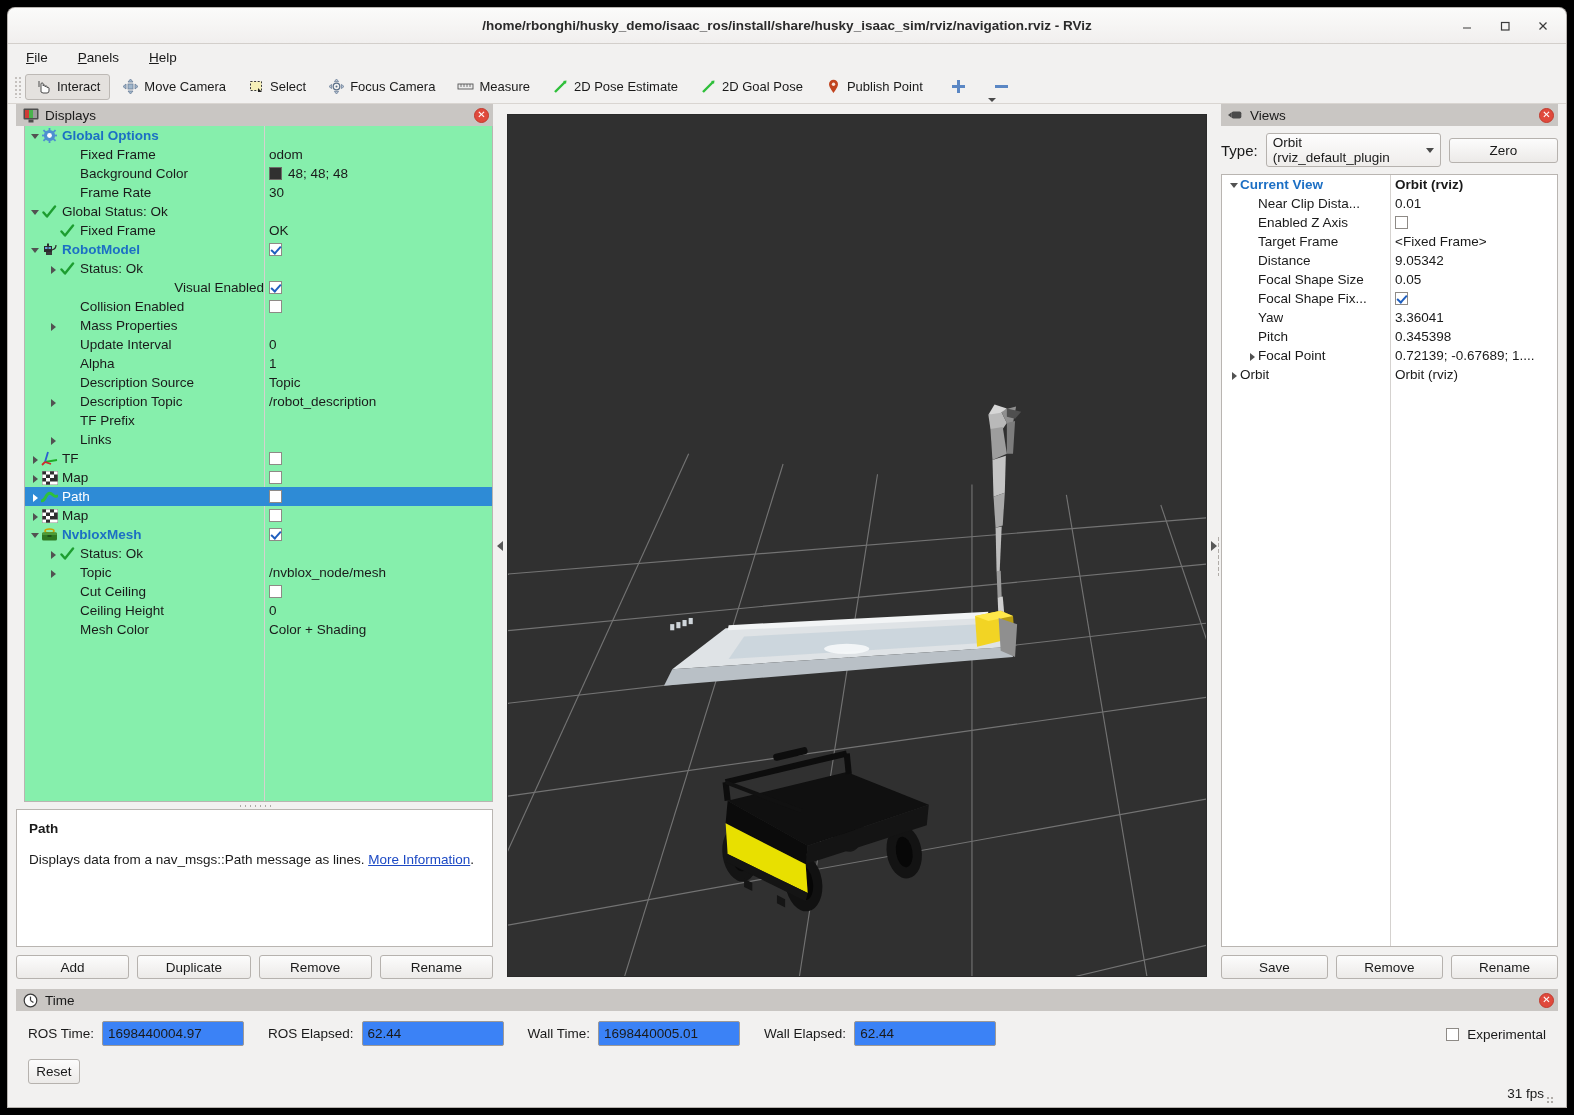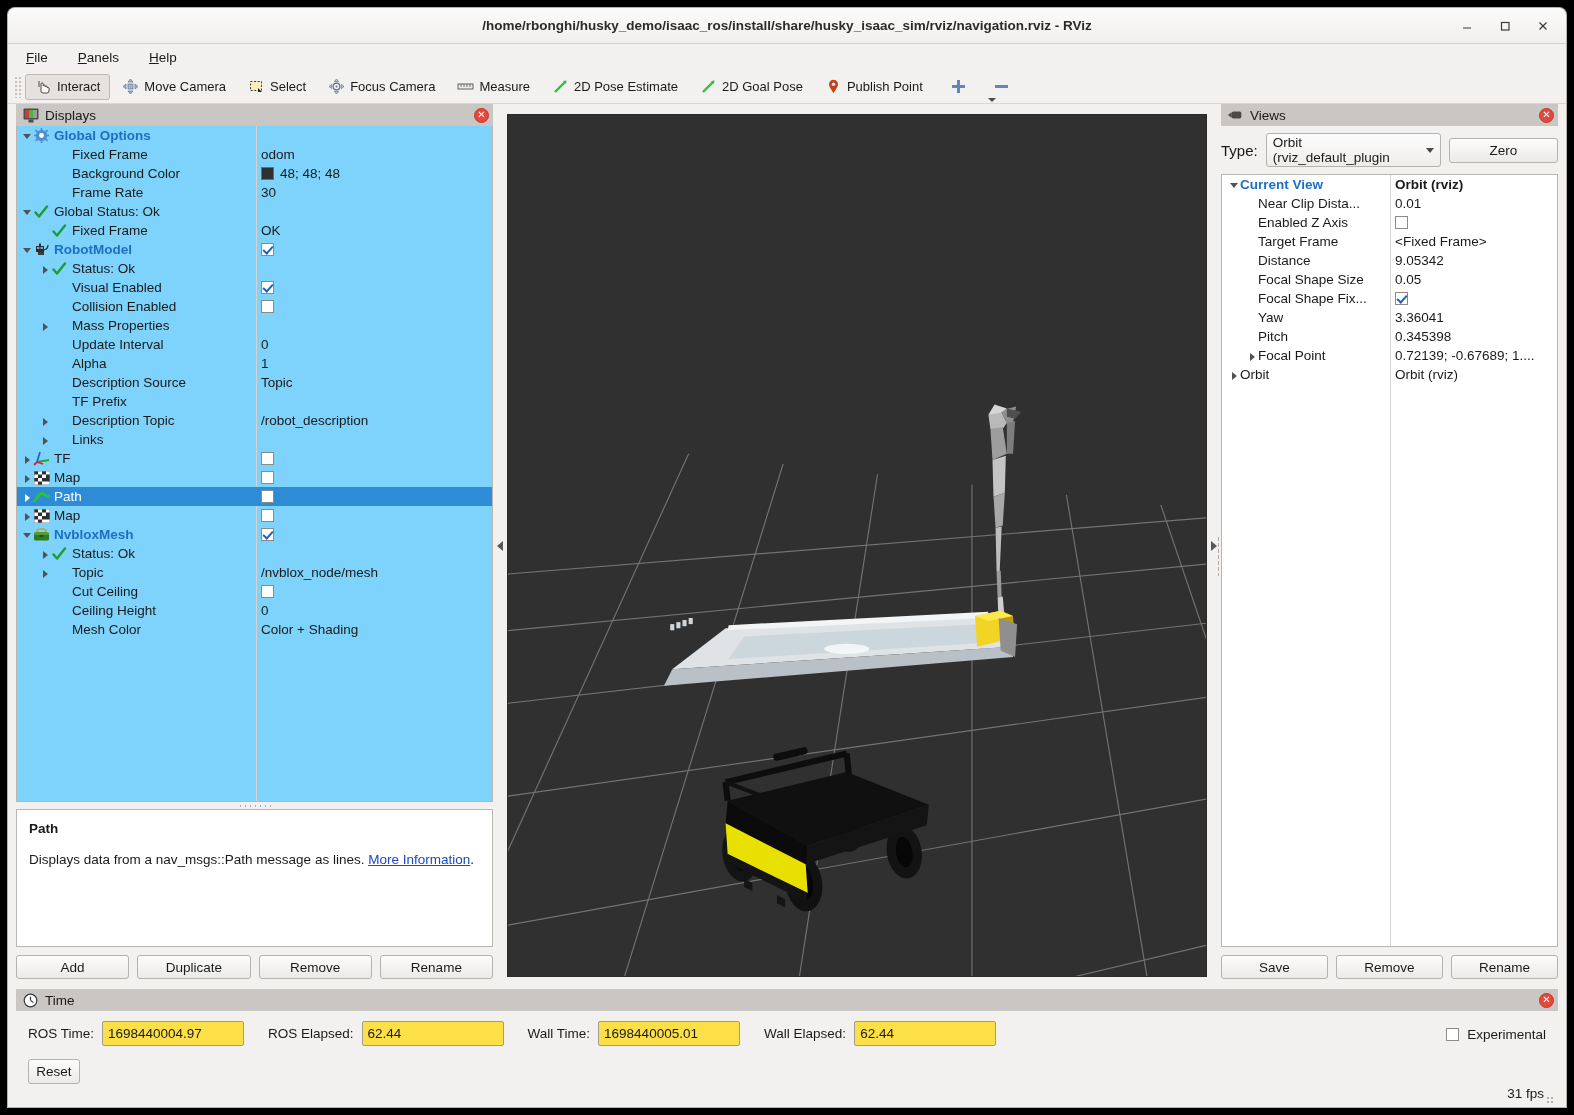--- a/index.html
+++ b/index.html
@@ -94,22 +94,22 @@
     margin-left:auto; width:15px; height:15px; border-radius:50%;
     background:#e0493c; display:flex; align-items:center; justify-content:center;
     color:#fff; font-size:10px; line-height:1; cursor:default;
     border:1px solid #c13a2d;
   }
 
   
   #displays-panel { width:485px; min-width:485px; background:#f2f1f0; padding:0 0 0 8px;}
   #displays-inner { display:flex; flex-direction:column; flex:1; min-height:0; }
   #disp-tree {
-    flex:1; min-height:0; background:#7dd3fc; border:1px solid #b9b5b1; border-top:none;
-    position:relative; overflow:hidden;
+    flex:1; min-height:0; background:#86efac; border:1px solid #b9b5b1; border-top:none;
+    position:relative; overflow:hidden;margin-left:8px;
   }
   .trow { height:19px; display:flex; align-items:center; position:relative; font-size:13.5px;}
   .trow.sel { background:#2e8bd6; color:#fff; }
   .tw-name { display:flex; align-items:center; flex:0 0 239px; overflow:hidden; white-space:nowrap; }
   .tw-val  { flex:1; display:flex; align-items:center; padding-left:5px; white-space:nowrap; overflow:hidden;}
   .col-div { position:absolute; left:239px; top:0; bottom:0; width:1px; background:#d5d2cf; }
   .arrow { width:12px; height:12px; flex:0 0 12px; position:relative; }
   .arrow.closed::after {
     content:""; position:absolute; left:4px; top:3px;
     border-left:5px solid #525252; border-top:4px solid transparent; border-bottom:4px solid transparent;
@@ -185,21 +185,21 @@
   #views-tree .tw-name { flex:0 0 168px; }
 
   
   #time-panel { background:#f2f1f0; padding:0 8px 0 8px; }
   #time-head { margin-top:2px; }
   #time-body { background:#f2f1f0; padding:10px 12px 6px 12px; position:relative; height:96px;}
   #time-fields { display:flex; align-items:center; gap:18px; }
   #time-fields .tf { display:flex; align-items:center; margin-right:6px; }
   #time-fields .tf .lb { font-size:13.5px; margin-right:8px; white-space:nowrap;}
   .tinput {
-    height:25px; border:1px solid #9e9a96; background:#fde047; border-radius:2px;
+    height:25px; border:1px solid #9e9a96; background:#3b82f6; border-radius:2px;
     font-size:13.5px; font-family:inherit; color:#1a1a1a;
     padding:0 5px; display:flex; align-items:center;
   }
   #exp-wrap { position:absolute; right:12px; top:16px; display:flex; align-items:center; gap:8px; font-size:13.5px;}
   #reset-btn { width:52px; height:25px; margin-top:13px; }
   #fps { position:absolute; right:14px; bottom:6px; font-size:13.5px; }
   #grip-corner { position:absolute; right:3px; bottom:2px; width:9px; height:9px;
       background-image:radial-gradient(#b0aca8 1px, transparent 1px); background-size:4px 4px;}
 </style>
 </head>
@@ -483,21 +483,21 @@
                       <path d="M1.5 7.5 L5 11.5 L13 1.5" fill="none" stroke="#1d9d30" stroke-width="2.4" stroke-linecap="round" stroke-linejoin="round"></path>
                     </svg>
                   </span>
                   <span class="tlabel">Status: Ok</span>
                 </div>
                 <div class="tw-val">
                   <span></span>
                 </div>
               </div>
               <div class="trow">
-                <div class="tw-name" style="padding-left: 22px;">
+                <div class="tw-name" style="padding-left: 22px; justify-content: flex-end;">
                   <span class="arrow "></span>
                   <span class="ticon"></span>
                   <span class="tlabel">Visual Enabled</span>
                 </div>
                 <div class="tw-val">
                   <span class="chk on"></span>
                 </div>
               </div>
               <div class="trow">
                 <div class="tw-name" style="padding-left: 22px;">
@@ -544,36 +544,36 @@
                   <span class="arrow "></span>
                   <span class="ticon"></span>
                   <span class="tlabel">Description Source</span>
                 </div>
                 <div class="tw-val">
                   <span>Topic</span>
                 </div>
               </div>
               <div class="trow">
                 <div class="tw-name" style="padding-left: 22px;">
+                  <span class="arrow closed"></span>
+                  <span class="ticon"></span>
+                  <span class="tlabel">Description Topic</span>
+                </div>
+                <div class="tw-val">
+                  <span>/robot_description</span>
+                </div>
+              </div>
+              <div class="trow">
+                <div class="tw-name" style="padding-left: 22px;">
                   <span class="arrow "></span>
                   <span class="ticon"></span>
                   <span class="tlabel">TF Prefix</span>
                 </div>
                 <div class="tw-val">
                   <span></span>
-                </div>
-              </div>
-              <div class="trow">
-                <div class="tw-name" style="padding-left: 22px;">
-                  <span class="arrow closed"></span>
-                  <span class="ticon"></span>
-                  <span class="tlabel">Description Topic</span>
-                </div>
-                <div class="tw-val">
-                  <span>/robot_description</span>
                 </div>
               </div>
               <div class="trow">
                 <div class="tw-name" style="padding-left: 22px;">
                   <span class="arrow closed"></span>
                   <span class="ticon"></span>
                   <span class="tlabel">Links</span>
                 </div>
                 <div class="tw-val">
                   <span></span>

